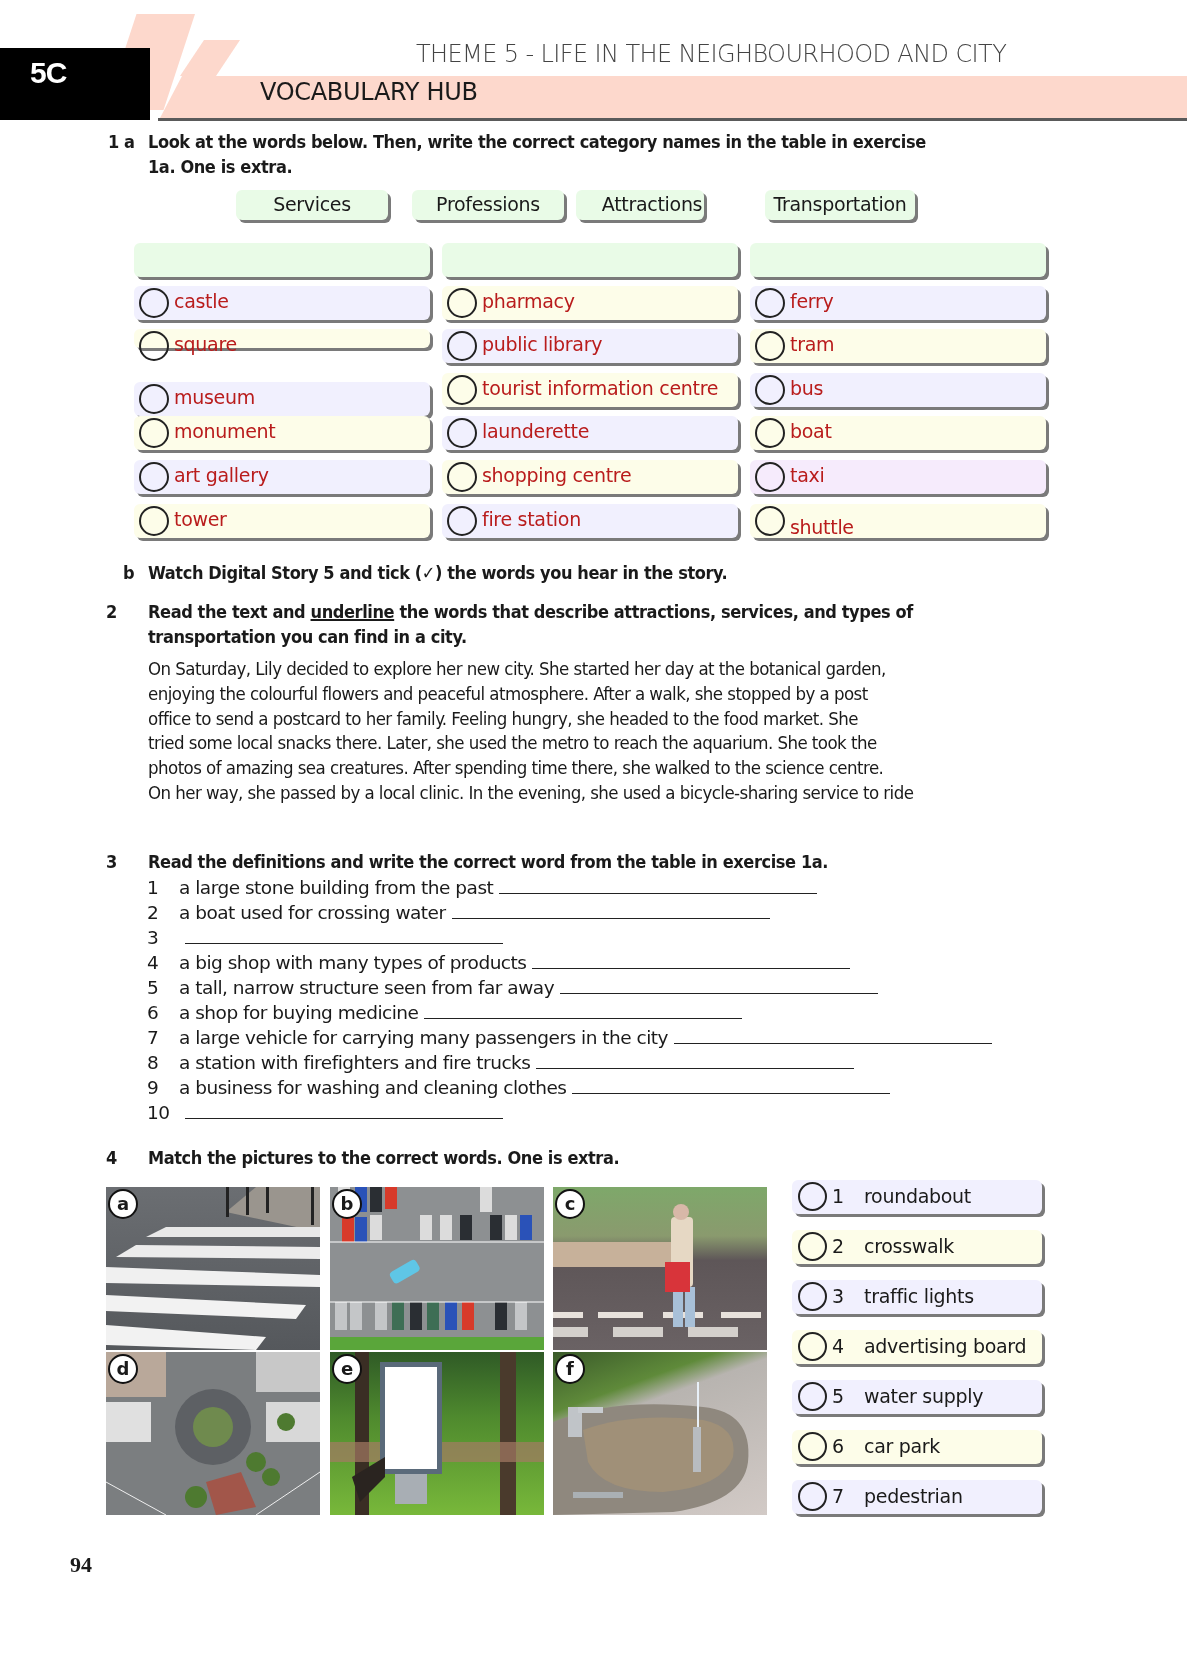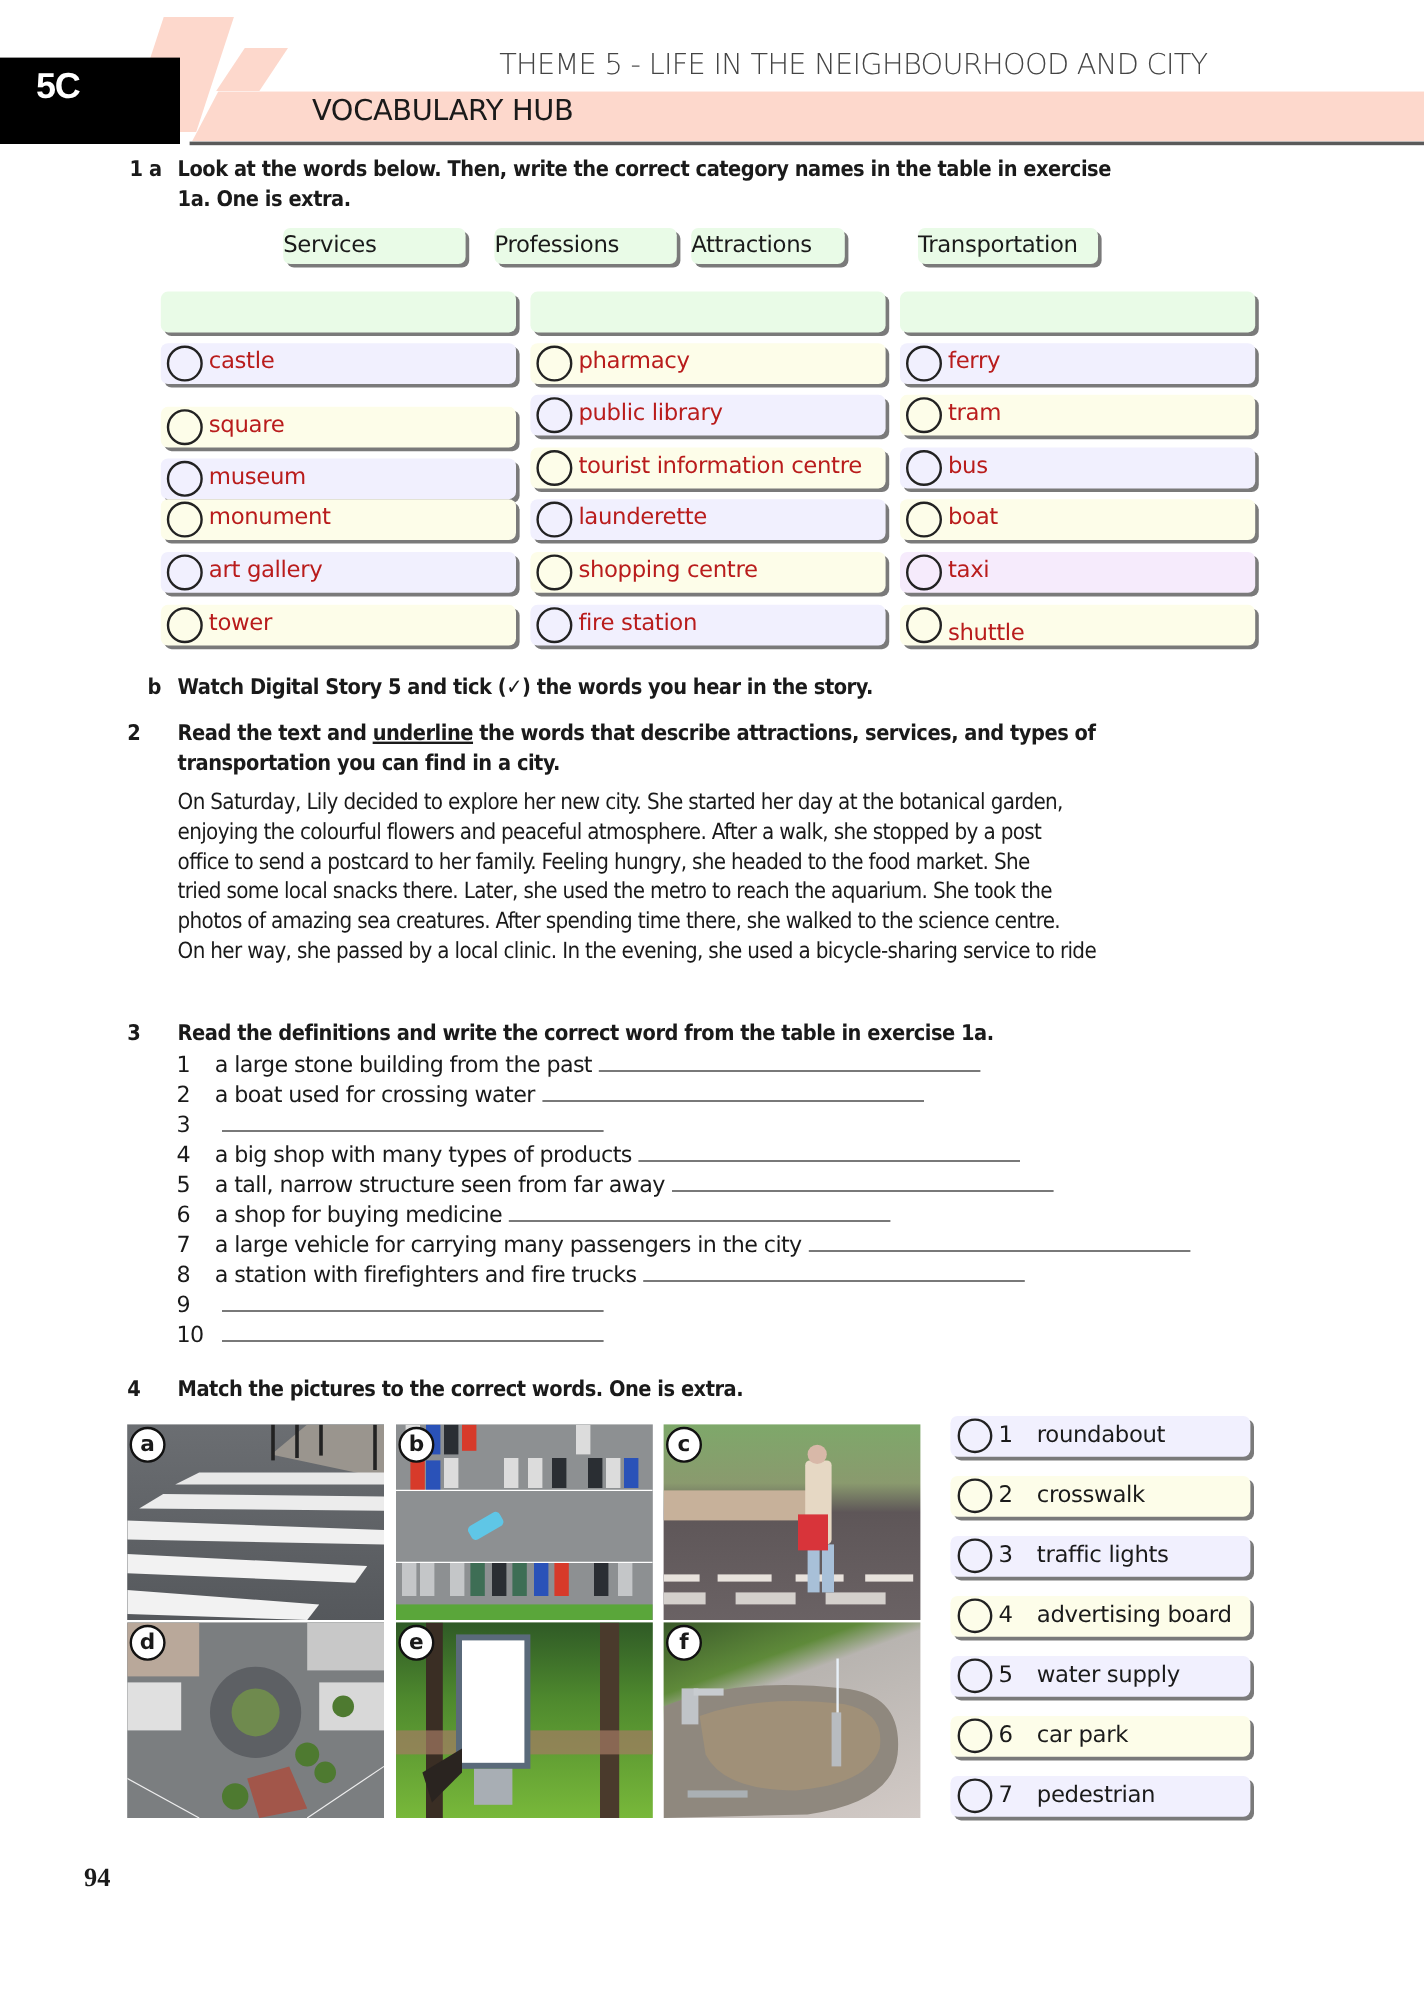--- a/index.html
+++ b/index.html
@@ -21,21 +21,21 @@
 
   
   .instr { position: absolute; font: bold 18px "DejaVu Sans Condensed", "DejaVu Sans", sans-serif; color: #1a1a1a; letter-spacing: -0.4px; line-height: 24px; }
   .box { position: absolute; border-radius: 6px; box-shadow: 3px 3px 0 #7a7a7a; }
   .green { background: #e9fbe7; }
   .lav { background: #f1f0fe; }
   .yel { background: #fdfde9; }
   .pink { background: #f6ebfc; }
   .circle { position: absolute; width: 30px; height: 30px; border: 2px solid #222; border-radius: 50%; background: transparent; }
   .word { position: absolute; font: 19px "DejaVu Sans", sans-serif; color: #b91c1c; letter-spacing: -0.3px; }
-  .catlabel { position: absolute; font: 19px "DejaVu Sans", sans-serif; letter-spacing: -0.3px; }
+  .catlabel { position: absolute; font: 19px "DejaVu Sans", sans-serif; text-align: center; letter-spacing: -0.3px; }
 
   .para { position: absolute; left: 148px; top: 657px; width: 900px; font: 18.5px "DejaVu Sans Condensed", "DejaVu Sans", sans-serif; line-height: 24.8px; letter-spacing: -0.55px; color: #1a1a1a; }
 
   .def-row { position: absolute; left: 147px; height: 24px; font: 18.5px "DejaVu Sans", sans-serif; letter-spacing: -0.5px; display: flex; align-items: baseline; }
   .def-num { width: 32px; display: inline-block; }
   .def-blank { display: inline-block; border-bottom: 1.5px solid #222; height: 16px; margin-left: 6px; }
 
   .pic { position: absolute; width: 214px; height: 163px; overflow: hidden; }
   .pic-label { position: absolute; left: 2px; top: 2px; width: 30px; height: 30px; border-radius: 50%; background: #fff; border: 2px solid #111;
                font: bold 18px "DejaVu Sans", sans-serif; text-align: center; line-height: 26px; z-index: 2; }
@@ -80,21 +80,21 @@
   </div>
 
   <div class="box green" style="left:134px; top:243px; width:296px; height:34px;"></div>
   <div class="box green" style="left:442px; top:243px; width:296px; height:34px;"></div>
   <div class="box green" style="left:750px; top:243px; width:296px; height:34px;"></div>
 
   <div class="box lav" style="left:134px; top:286px; width:296px; height:34px;">
     <div class="circle" style="left:5px; top:2px;"></div>
     <div class="word" style="left:40px; top:4px;">castle</div>
   </div>
-  <div class="box yel" style="left:134px; top:339px; width:296px; height:34px;">
+  <div class="box yel" style="left:134px; top:329px; width:296px; height:19px;">
     <div class="circle" style="left:5px; top:2px;"></div>
     <div class="word" style="left:40px; top:4px;">square</div>
   </div>
   <div class="box lav" style="left:134px; top:382px; width:296px; height:34px;">
     <div class="circle" style="left:5px; top:2px;"></div>
     <div class="word" style="left:40px; top:4px;">museum</div>
   </div>
   <div class="box yel" style="left:134px; top:416px; width:296px; height:34px;">
     <div class="circle" style="left:5px; top:2px;"></div>
     <div class="word" style="left:40px; top:4px;">monument</div>
@@ -217,20 +217,21 @@
       <span>a large vehicle for carrying many passengers in the city</span>
       <span class="def-blank" style="width:318px;"></span>
     </div>
   <div class="def-row" style="top:1052px;">
       <span class="def-num">8</span>
       <span>a station with firefighters and fire trucks</span>
       <span class="def-blank" style="width:318px;"></span>
     </div>
   <div class="def-row" style="top:1077px;">
       <span class="def-num">9</span>
+      <span>a business for washing and cleaning clothes</span>
       <span class="def-blank" style="width:318px;"></span>
     </div>
   <div class="def-row" style="top:1102px;">
       <span class="def-num">10</span>
       <span class="def-blank" style="width:318px;"></span>
     </div>
 </div>
 
 <div>
   <div class="instr" style="left:106px; top:1146px;">4</div>

